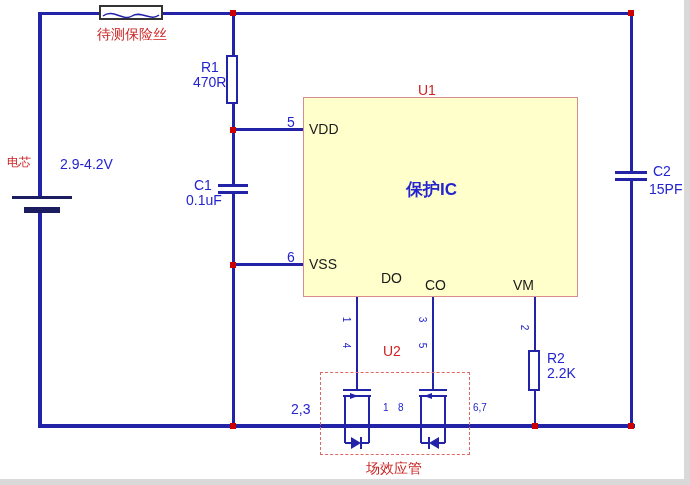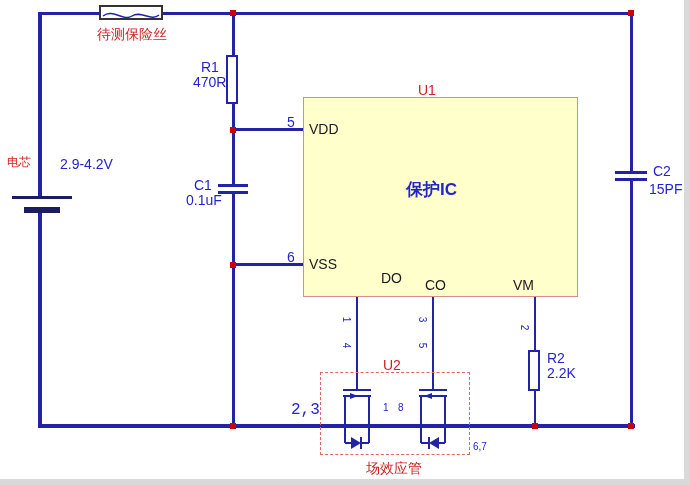--- a/index.html
+++ b/index.html
@@ -121,25 +121,25 @@
   <div class="lbl dark" style="left:513px;top:278px;">VM</div>
 
   <div class="lbl blue" style="left:287px;top:115px;">5</div>
   <div class="lbl blue" style="left:287px;top:250px;">6</div>
   <div class="lbl blue rot" style="left:344px;top:314px;font-size:10px;">1</div>
   <div class="lbl blue rot" style="left:344px;top:340px;font-size:10px;">4</div>
   <div class="lbl blue rot" style="left:420px;top:314px;font-size:10px;">3</div>
   <div class="lbl blue rot" style="left:420px;top:340px;font-size:10px;">5</div>
   <div class="lbl blue rot" style="left:522px;top:322px;font-size:10px;">2</div>
 
-  <div class="lbl red" style="left:383px;top:358px;">U2</div>
-  <div class="lbl blue" style="left:291px;top:402px;font-size:16px;font-family:Liberation Mono, monospace;">2,3</div>
+  <div class="lbl red" style="left:383px;top:344px;">U2</div>
+  <div class="lbl blue" style="left:291px;top:402px;font-size:14px;">2,3</div>
   <div class="lbl blue" style="left:383px;top:402px;font-size:10px;">1</div>
   <div class="lbl blue" style="left:398px;top:402px;font-size:10px;">8</div>
-  <div class="lbl blue" style="left:473px;top:402px;font-size:10px;margin-top:39px;">6,7</div>
+  <div class="lbl blue" style="left:473px;top:402px;font-size:10px;">6,7</div>
   <div class="lbl red" style="left:366px;top:461px;">场效应管</div>
 
   <div class="lbl blue" style="left:547px;top:351px;">R2</div>
   <div class="lbl blue" style="left:547px;top:366px;">2.2K</div>
   <div class="lbl blue" style="left:653px;top:164px;text-align:center;">C2</div>
   <div class="lbl blue" style="left:649px;top:182px;">15PF</div>
 
   <div class="edge" style="left:684px;top:0;width:6px;height:485px;"></div>
   <div class="edge" style="left:0;top:479px;width:690px;height:6px;"></div>
 

